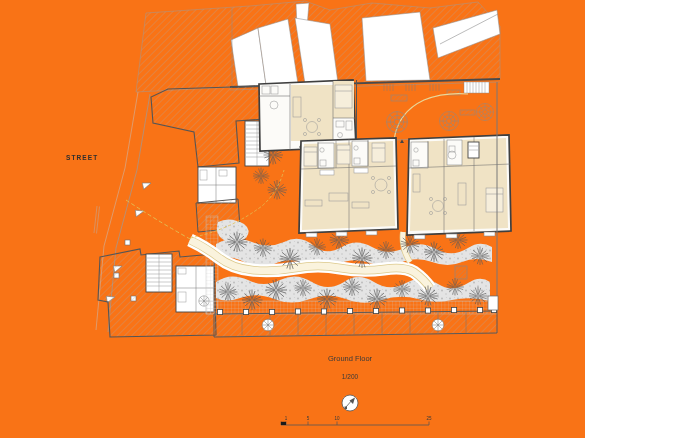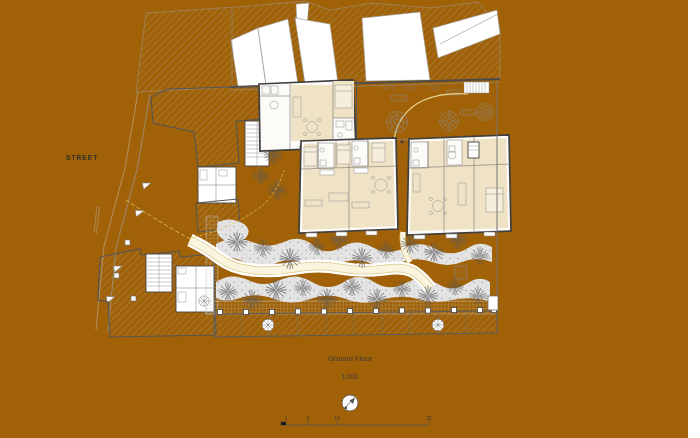--- a/index.html
+++ b/index.html
@@ -1,16 +1,16 @@
 <!DOCTYPE html>
 <html><head>
 <meta charset="utf-8">
 <style>
   html,body{margin:0;padding:0;background:#ffffff;}
-  .stage{width:688px;height:438px;position:relative;background:#a16207;overflow:hidden;}
+  .stage{width:585px;height:438px;position:relative;background:#f97316;overflow:hidden;}
   svg{display:block;}
   text{font-family:"Liberation Sans", sans-serif;fill:#3a3a3a;}
   .t-street{font-size:6.5px;font-weight:bold;letter-spacing:1.1px;fill:#2e2e2e;}
   .t-title{font-size:7.5px;fill:#3a3a3a;}
   .t-scale{font-size:6.5px;fill:#3a3a3a;}
   .t-num{font-size:4.5px;fill:#3a3a3a;}
 </style>
 </head>
 <body>
 

